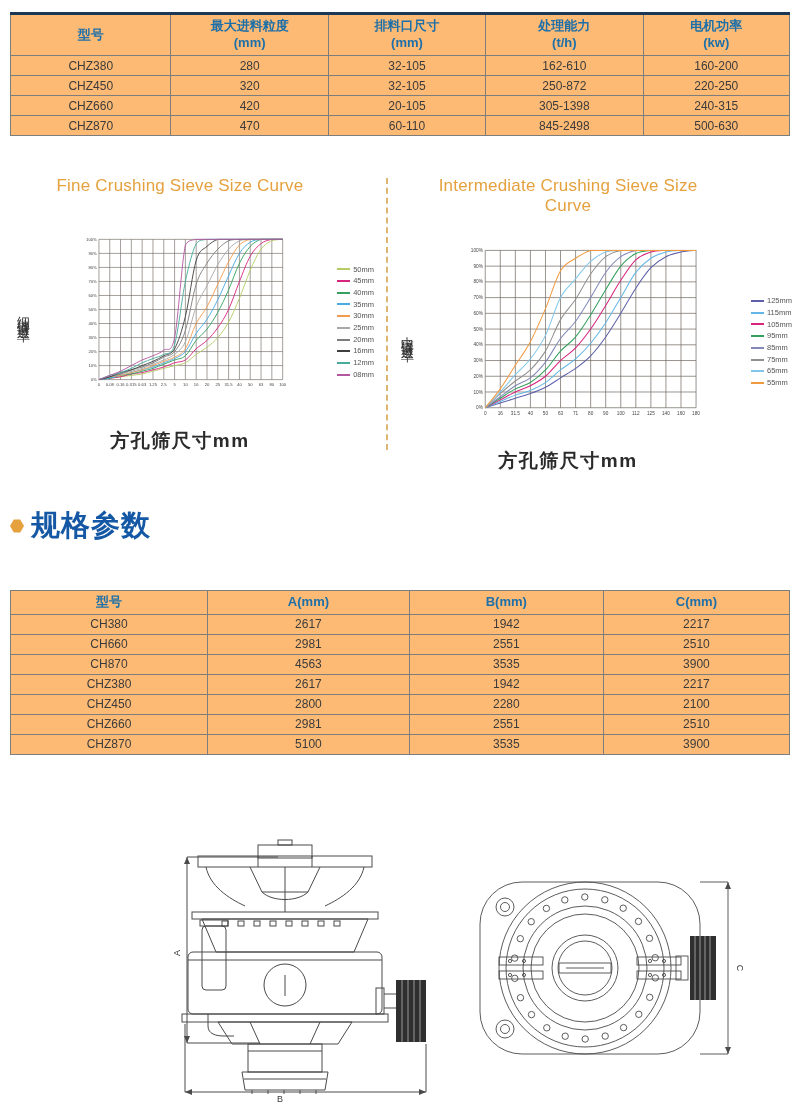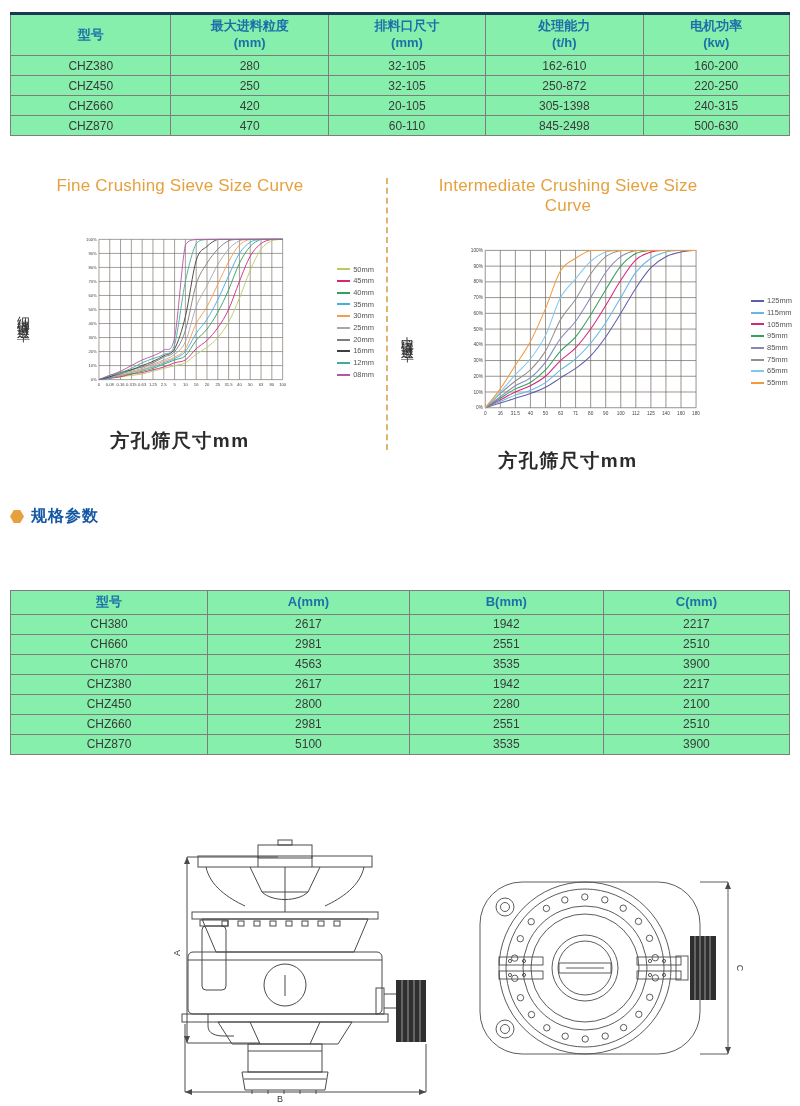--- a/index.html
+++ b/index.html
@@ -6,21 +6,21 @@
   body{
     width:800px;height:1106px;position:relative;overflow:hidden;
     background:#ffffff;
     font-family:"Liberation Sans","DejaVu Sans",sans-serif;
     color:#3b3b3b;
   }
   
   .tbl-wrap{position:absolute;left:10px;width:780px;}
   #capacity-wrap{top:12px;}
   #spec-wrap{top:590px;}
-  table{border-collapse:collapse;width:100%;table-layout:fixed;background:#86efac;}
+  table{border-collapse:collapse;width:100%;table-layout:fixed;background:#fdba74;}
   table,th,td{border:1px solid #7d7d7d;}
   table{border:1px solid #4e4e4e;}
   #capacity-wrap table{border-top:3px solid #1c3854;}
   th{
     color:#1c6fa9;font-weight:bold;font-size:13px;line-height:1.3;
     white-space:pre-line;text-align:center;vertical-align:middle;padding:3px 0;
   }
   #capacity-wrap th{height:34px;}
   #spec-wrap th{height:15px;}
   td{font-size:12px;color:#3b3b3b;text-align:center;vertical-align:middle;height:15px;padding:2px 0;}
@@ -58,21 +58,21 @@
     position:absolute;left:386px;top:2px;height:272px;width:0;
     border-left:2px dashed #dcb572;
   }
   
   #section-header{position:absolute;left:10px;top:506px;}
   #section-title-row{display:flex;align-items:center;}
   #section-bullet{
     width:14px;height:14px;background:#e5a13e;margin-right:7px;flex:0 0 auto;
     clip-path:polygon(27% 4%,73% 4%,100% 50%,73% 96%,27% 96%,0 50%);
   }
-  #section-title{font-size:16px;font-weight:bold;color:#1458a5;letter-spacing:1px;}
+  #section-title{font-size:29px;font-weight:bold;color:#1458a5;letter-spacing:1px;}
   #section-subtitle{font-size:17px;color:#e2a34c;margin-top:7px;letter-spacing:.4px;}
   
   #drawings{position:absolute;left:110px;top:828px;}
   .draw-label{font-size:9px;fill:#3a3a3a;font-family:"Liberation Sans",sans-serif;}
 </style>
 </head>
 <body>
 
 <div class="tbl-wrap" id="capacity-wrap">
     <table class="capacity">
@@ -99,21 +99,21 @@
       <tbody>
         <tr>
           <td>CHZ380</td>
           <td>280</td>
           <td>32-105</td>
           <td>162-610</td>
           <td>160-200</td>
         </tr>
         <tr>
           <td>CHZ450</td>
-          <td>250</td>
+          <td>320</td>
           <td>32-105</td>
           <td>250-872</td>
           <td>220-250</td>
         </tr>
         <tr>
           <td>CHZ660</td>
           <td>420</td>
           <td>20-105</td>
           <td>305-1398</td>
           <td>240-315</td>

